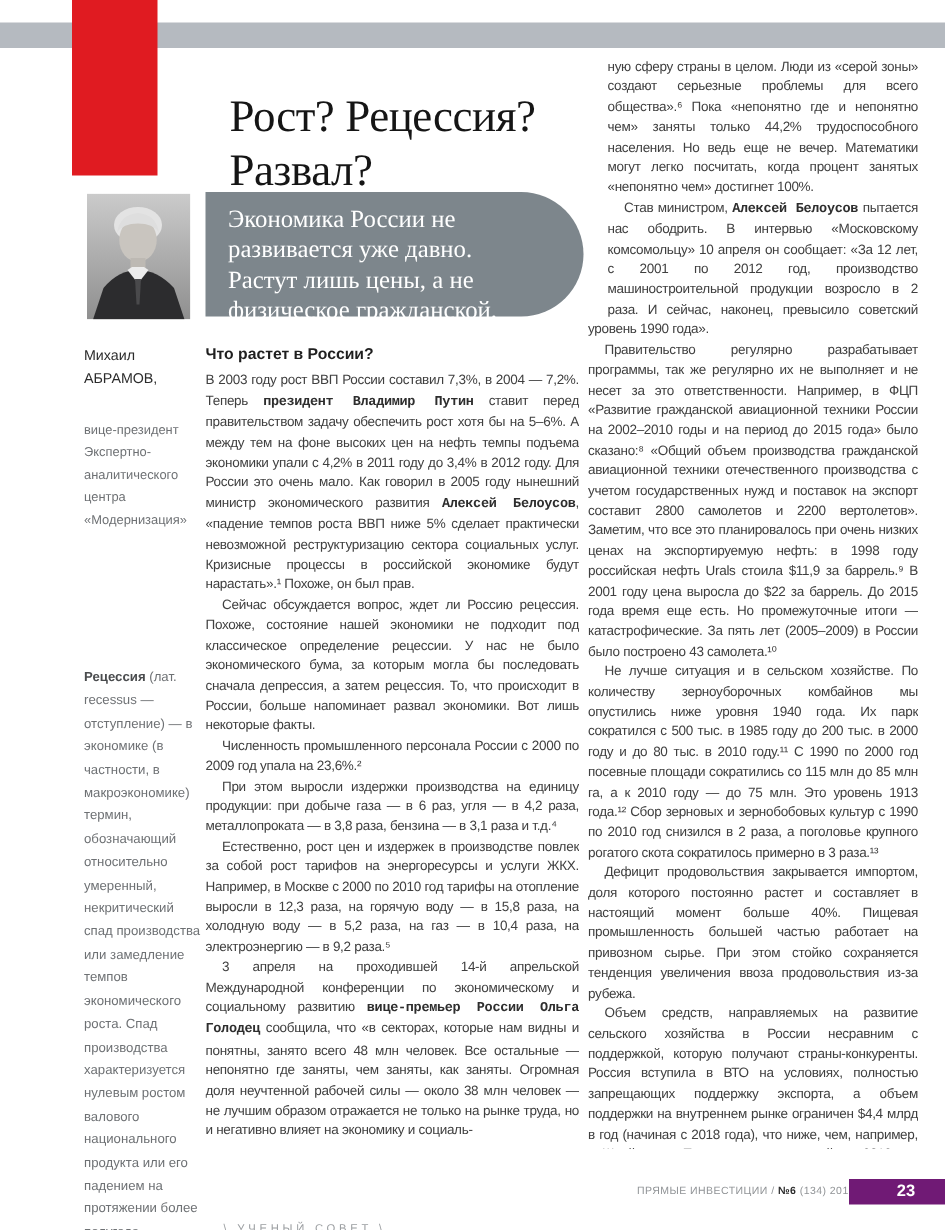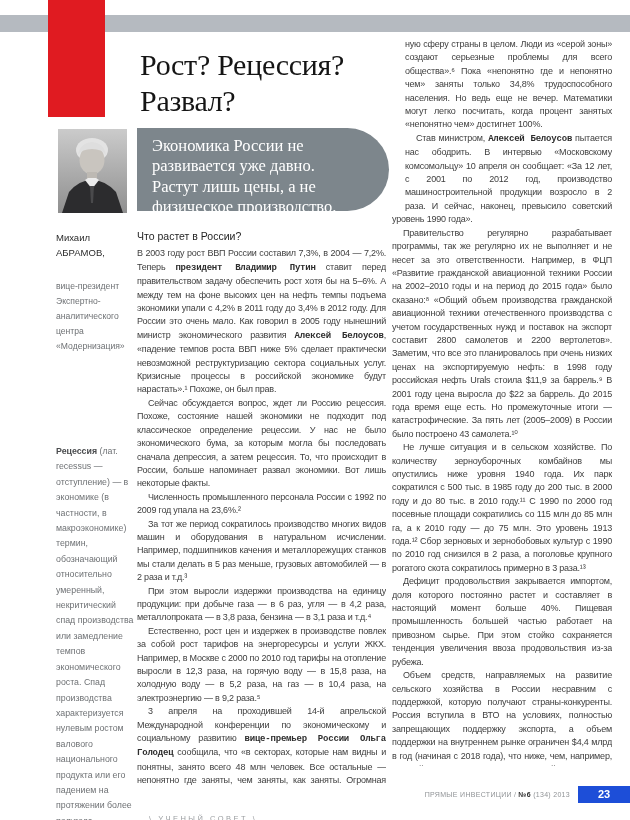--- a/index.html
+++ b/index.html
@@ -34,43 +34,43 @@
   .sidebar-def b{color:#4a4c4e;}
 
   
   .col{position:absolute;font-size:9px;letter-spacing:-0.2px;line-height:13.4px;
        text-align:justify;color:#404040;overflow:hidden;}
   .col p{margin:0;}
   .col p.ind{text-indent:11px;}
   .col b{color:#2e2e2e;font-family:Liberation Mono, monospace;}
   .col1{left:137px;top:230px;width:249px;height:558px;}
   .col2{left:392px;top:38px;width:220px;height:728px;}
-  .section-heading{margin:0 0 4px 0;font-size:10.5px;font-weight:normal;color:#1f1f1f;letter-spacing:0;}
+  .section-heading{margin:0 0 4px 0;font-size:10.5px;font-weight:bold;color:#1f1f1f;letter-spacing:0;}
   .bulge-spacer{float:left;width:13px;height:70px;margin-top:100px;}
 
   
   .rubric{position:absolute;left:149px;top:790px;font-size:7.5px;letter-spacing:2.5px;color:#9b9ea1;margin-top:24px;}
   .journal{position:absolute;right:60px;top:791px;font-size:7px;letter-spacing:0.3px;color:#909396;}
   .journal .issue{font-weight:bold;color:#2b2b2b;}
-  .page-badge{position:absolute;right:0;top:786px;width:52px;height:17px;background:#1d4ed8;
-              color:#fff;font-size:11px;font-weight:bold;text-align:center;line-height:17px;}
+  .page-badge{position:absolute;right:0;top:786px;width:52px;height:17px;background:#701a75;
+              color:#fff;font-size:11px;font-weight:bold;text-align:center;line-height:17px;padding-left:12px;}
 </style>
 </head>
 <body>
 
 <div class="page">
 
   <div class="gray-band"></div>
   <div class="red-square"></div>
 
-  <h1 class="title" style="margin:3px;font-weight:normal;">Рост? Рецессия?
+  <h1 class="title" style="margin:16px;font-weight:normal;">Рост? Рецессия?
 Развал?</h1>
 
   <div class="quote-box">
-    <div class="quote-text">Экономика России не развивается уже давно. Растут лишь цены, а не физическое производство.</div>
+    <div class="quote-text">Экономика России не развивается уже давно. Растут лишь цены, а не физическое гражданской.</div>
   </div>
 
   <div class="photo">
     <svg width="69" height="84" viewBox="0 0 69 84" xmlns="http://www.w3.org/2000/svg">
       <defs>
         <linearGradient id="bgph" x1="0" y1="0" x2="0" y2="1">
           <stop offset="0" stop-color="#cbcbcb"></stop>
             <stop offset="1" stop-color="#8f8f8f"></stop>
         </linearGradient>
       </defs>
@@ -91,31 +91,30 @@
     <div class="author-role">вице-президент Экспертно-аналитического центра «Модернизация»</div>
   </div>
 
   <div class="sidebar-def"><b>Рецессия</b> (лат. recessus — отступление) — в экономике (в частности, в макроэкономике) термин, обозначающий относительно умеренный, некритический спад производства или замедление темпов экономического роста. Спад производства характеризуется нулевым ростом валового национального продукта или его падением на протяжении более полугода. Рецессия является одной из фаз экономического цикла, следующей после бума и сменяющейся депрессией.</div>
 
   <div class="col col1">
     <h2 class="section-heading">Что растет в России?</h2>
     <div>
         <p>В 2003 году рост ВВП России составил 7,3%, в 2004 — 7,2%. Теперь <b>президент Владимир Путин</b> ставит перед правительством задачу обеспечить рост хотя бы на 5–6%. А между тем на фоне высоких цен на нефть темпы подъема экономики упали с 4,2% в 2011 году до 3,4% в 2012 году. Для России это очень мало. Как говорил в 2005 году нынешний министр экономического развития <b>Алексей Белоусов</b>, «падение темпов роста ВВП ниже 5% сделает практически невозможной реструктуризацию сектора социальных услуг. Кризисные процессы в российской экономике будут нарастать».¹ Похоже, он был прав.</p>
         <p class="ind">Сейчас обсуждается вопрос, ждет ли Россию рецессия. Похоже, состояние нашей экономики не подходит под классическое определение рецессии. У нас не было экономического бума, за которым могла бы последовать сначала депрессия, а затем рецессия. То, что происходит в России, больше напоминает развал экономики. Вот лишь некоторые факты.</p>
-        <p class="ind">Численность промышленного персонала России с 1992 по 2009 год упала на 23,6%.²</p>
-        <p class="ind">За тот же период сократилось производство многих видов машин и оборудования в натуральном исчислении. Например, подшипников качения и металлорежущих станков мы стали делать в 5 раз меньше, грузовых автомобилей — в 2 раза и т.д.³</p>
+        <p class="ind">Численность промышленного персонала России с 2000 по 2009 год упала на 23,6%.²</p>
         <p class="ind">При этом выросли издержки производства на единицу продукции: при добыче газа — в 6 раз, угля — в 4,2 раза, металлопроката — в 3,8 раза, бензина — в 3,1 раза и т.д.⁴</p>
         <p class="ind">Естественно, рост цен и издержек в производстве повлек за собой рост тарифов на энергоресурсы и услуги ЖКХ. Например, в Москве с 2000 по 2010 год тарифы на отопление выросли в 12,3 раза, на горячую воду — в 15,8 раза, на холодную воду — в 5,2 раза, на газ — в 10,4 раза, на электроэнергию — в 9,2 раза.⁵</p>
         <p class="ind">3 апреля на проходившей 14-й апрельской Международной конференции по экономическому и социальному развитию <b>вице-премьер России Ольга Голодец</b> сообщила, что «в секторах, которые нам видны и понятны, занято всего 48 млн человек. Все остальные — непонятно где заняты, чем заняты, как заняты. Огромная доля неучтенной рабочей силы — около 38 млн человек — не лучшим образом отражается не только на рынке труда, но и негативно влияет на экономику и социаль-</p>
       </div>
   </div>
 
   <div class="col col2">
     <div class="bulge-spacer"></div>
-  <p>ную сферу страны в целом. Люди из «серой зоны» создают серьезные проблемы для всего общества».⁶ Пока «непонятно где и непонятно чем» заняты только 34,8% трудоспособного населения. Но ведь еще не вечер. Математики могут легко посчитать, когда процент занятых «непонятно чем» достигнет 100%.</p>
+  <p>ную сферу страны в целом. Люди из «серой зоны» создают серьезные проблемы для всего общества».⁶ Пока «непонятно где и непонятно чем» заняты только 44,2% трудоспособного населения. Но ведь еще не вечер. Математики могут легко посчитать, когда процент занятых «непонятно чем» достигнет 100%.</p>
       <p class="ind">Став министром, <b>Алексей Белоусов</b> пытается нас ободрить. В интервью «Московскому комсомольцу» 10 апреля он сообщает: «За 12 лет, с 2001 по 2012 год, производство машиностроительной продукции возросло в 2 раза. И сейчас, наконец, превысило советский уровень 1990 года».</p>
       <p class="ind">Правительство регулярно разрабатывает программы, так же регулярно их не выполняет и не несет за это ответственности. Например, в ФЦП «Развитие гражданской авиационной техники России на 2002–2010 годы и на период до 2015 года» было сказано:⁸ «Общий объем производства гражданской авиационной техники отечественного производства с учетом государственных нужд и поставок на экспорт составит 2800 самолетов и 2200 вертолетов». Заметим, что все это планировалось при очень низких ценах на экспортируемую нефть: в 1998 году российская нефть Urals стоила $11,9 за баррель.⁹ В 2001 году цена выросла до $22 за баррель. До 2015 года время еще есть. Но промежуточные итоги — катастрофические. За пять лет (2005–2009) в России было построено 43 самолета.¹⁰</p>
       <p class="ind">Не лучше ситуация и в сельском хозяйстве. По количеству зерноуборочных комбайнов мы опустились ниже уровня 1940 года. Их парк сократился с 500 тыс. в 1985 году до 200 тыс. в 2000 году и до 80 тыс. в 2010 году.¹¹ С 1990 по 2000 год посевные площади сократились со 115 млн до 85 млн га, а к 2010 году — до 75 млн. Это уровень 1913 года.¹² Сбор зерновых и зернобобовых культур с 1990 по 2010 год снизился в 2 раза, а поголовье крупного рогатого скота сократилось примерно в 3 раза.¹³</p>
       <p class="ind">Дефицит продовольствия закрывается импортом, доля которого постоянно растет и составляет в настоящий момент больше 40%. Пищевая промышленность большей частью работает на привозном сырье. При этом стойко сохраняется тенденция увеличения ввоза продовольствия из-за рубежа.</p>
       <p class="ind">Объем средств, направляемых на развитие сельского хозяйства в России несравним с поддержкой, которую получают страны-конкуренты. Россия вступила в ВТО на условиях, полностью запрещающих поддержку экспорта, а объем поддержки на внутреннем рынке ограничен $4,4 млрд в год (начиная с 2018 года), что ниже, чем, например, у Швейцарии. При этом разрешенный на 2013 год уровень поддержки в сумме $9 млрд реализуется едва ли на 50%.</p>
     </div>
 
   <div class="rubric">\ УЧЕНЫЙ СОВЕТ \</div>
 
   <div class="journal"><span>ПРЯМЫЕ ИНВЕСТИЦИИ / </span><span class="issue">№6</span><span> (134) 2013</span></div>

